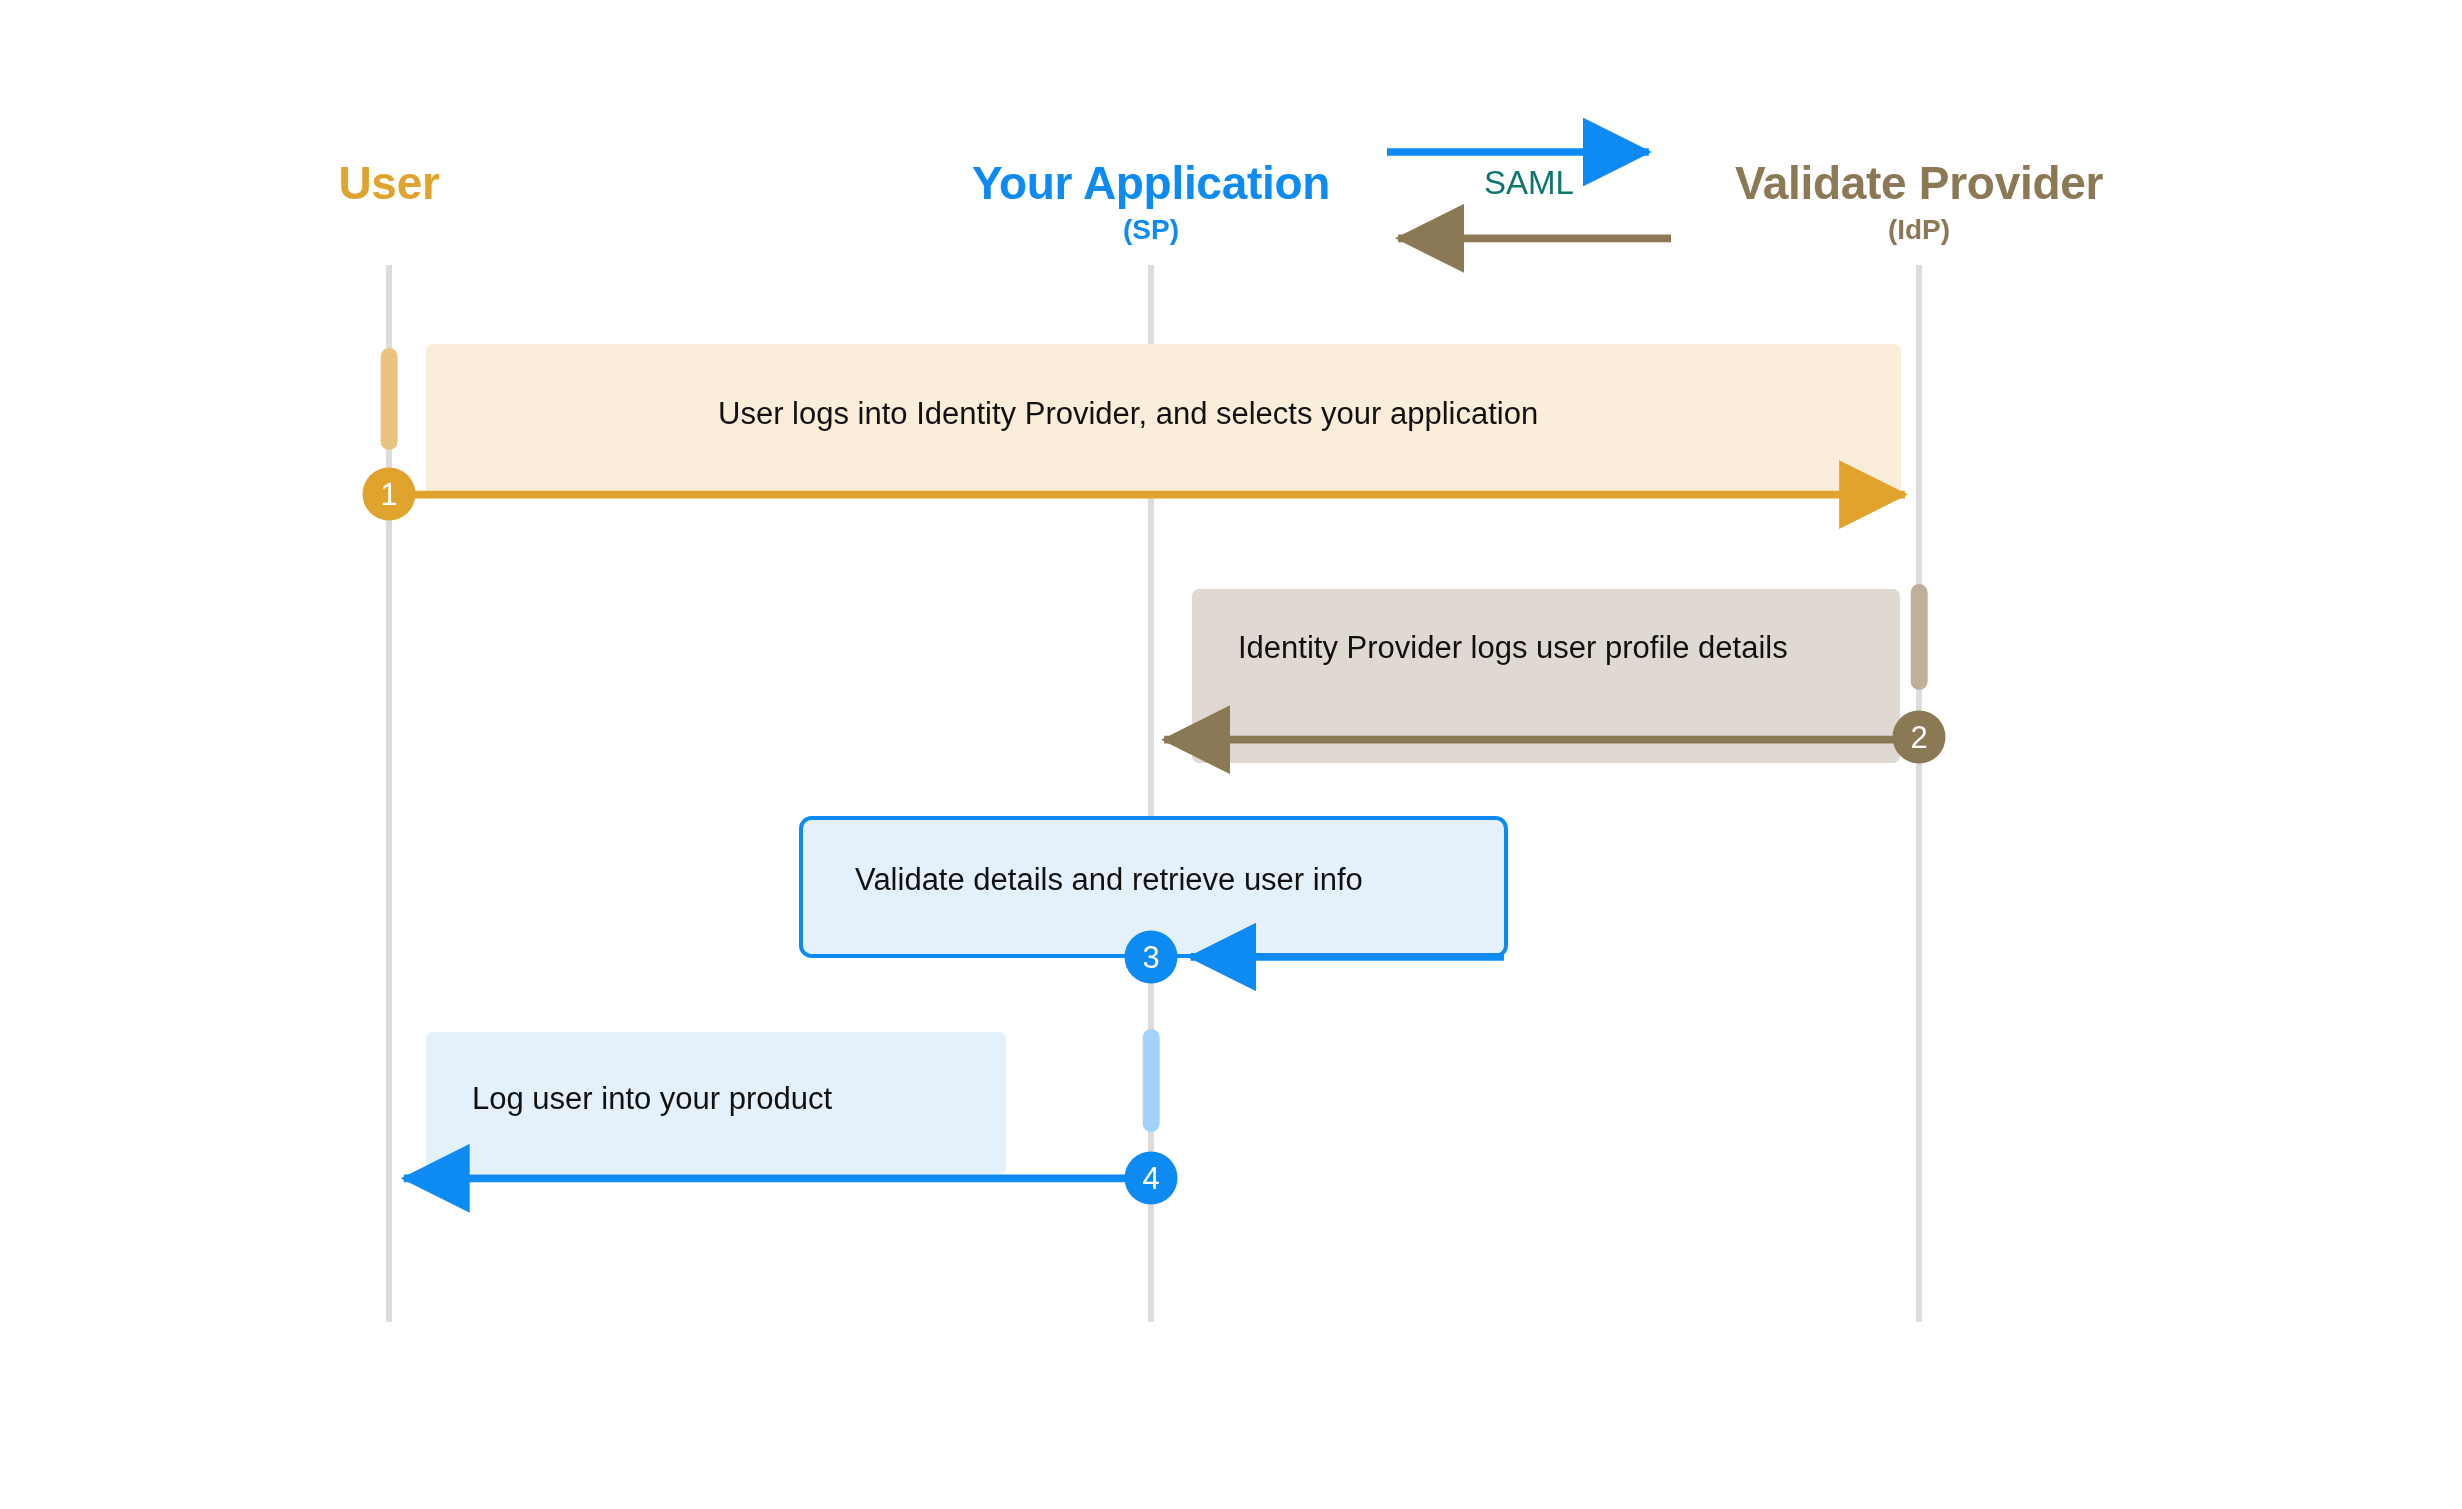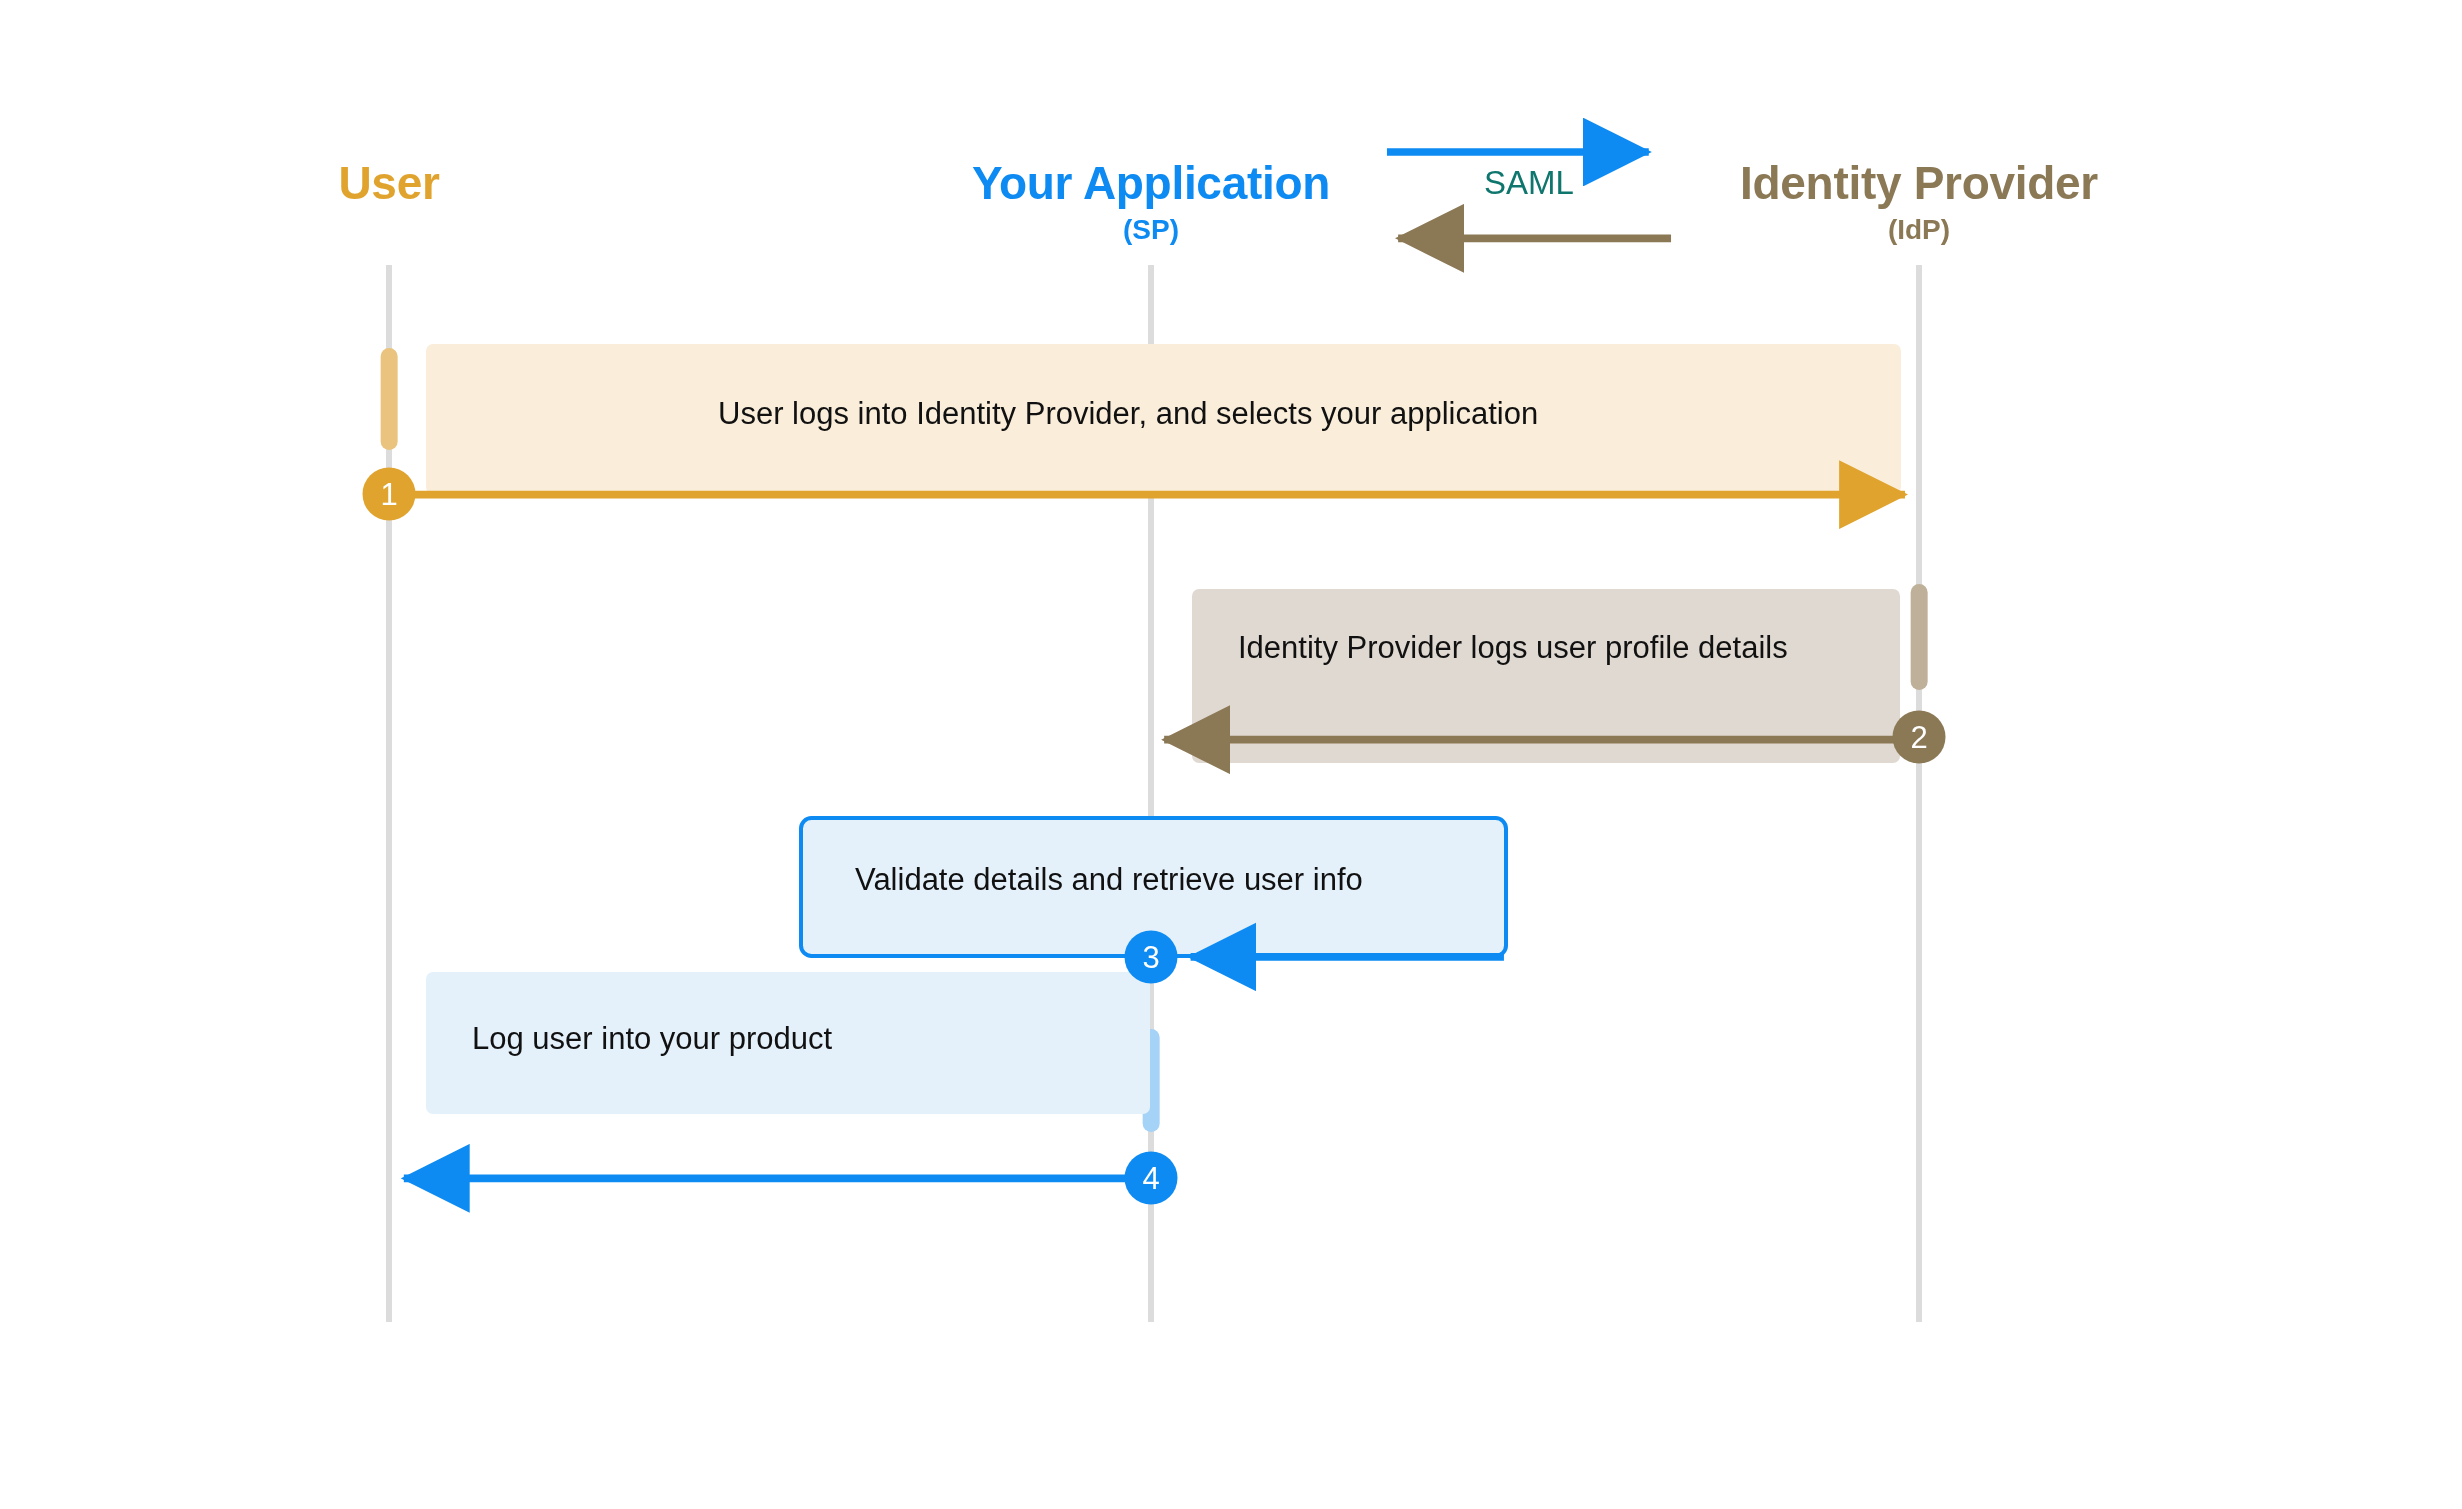--- a/index.html
+++ b/index.html
@@ -146,21 +146,21 @@
   <div class="actor-head" style="left:389px; top:159px;">
     <div class="actor-title c-user">User</div>
   </div>
 
   <div class="actor-head" style="left:1151px; top:159px;">
     <div class="actor-title c-sp">Your Application</div>
     <div class="actor-sub c-sp">(SP)</div>
   </div>
 
   <div class="actor-head" style="left:1919px; top:159px;">
-    <div class="actor-title c-idp">Identity Provider</div>
+    <div class="actor-title c-idp">Validate Provider</div>
     <div class="actor-sub c-idp">(IdP)</div>
   </div>
 
   <div id="saml-group">
     <div id="saml-label">SAML</div>
   </div>
 
   <div class="activation act-user" style="left:389px; top:348px; height:102px;"></div>
   <div class="activation act-idp" style="left:1919px; top:584px; height:106px;"></div>
   <div class="activation act-sp" style="left:1151px; top:1029px; height:103px;"></div>
@@ -170,21 +170,21 @@
   </div>
 
   <div class="band band-idp" style="left:1192px; top:589px; width:708px; height:174px;">
     <div class="band-text" style="left:46px; top:35px; width:599px;">Identity Provider logs user profile details</div>
   </div>
 
   <div class="band band-sp-outline" style="left:799px; top:816px; width:709px; height:142px;">
     <div class="band-text" style="left:52px; top:36px; width:627px;">Validate details and retrieve user info</div>
   </div>
 
-  <div class="band band-sp" style="left:426px; top:972px; width:724px; height:142px;">
+  <div class="band band-sp" style="left:426px; top:1032px; width:580px; height:142px;">
     <div class="band-text" style="left:46px; top:43px; width:627px;">Log user into your product</div>
   </div>
 
   <svg id="arrows" viewBox="0 0 3536 2168">
     <defs>
       <marker id="ah-user-r" markerWidth="9" markerHeight="9" refX="8.6" refY="4.5" orient="auto" markerUnits="strokeWidth">
         <path d="M0,0 L9,4.5 L0,9 z" fill="#e0a42e"></path>
       </marker>
       <marker id="ah-idp-l" markerWidth="9" markerHeight="9" refX="8.6" refY="4.5" orient="auto" markerUnits="strokeWidth">
         <path d="M0,0 L9,4.5 L0,9 z" fill="#8b7855"></path>

